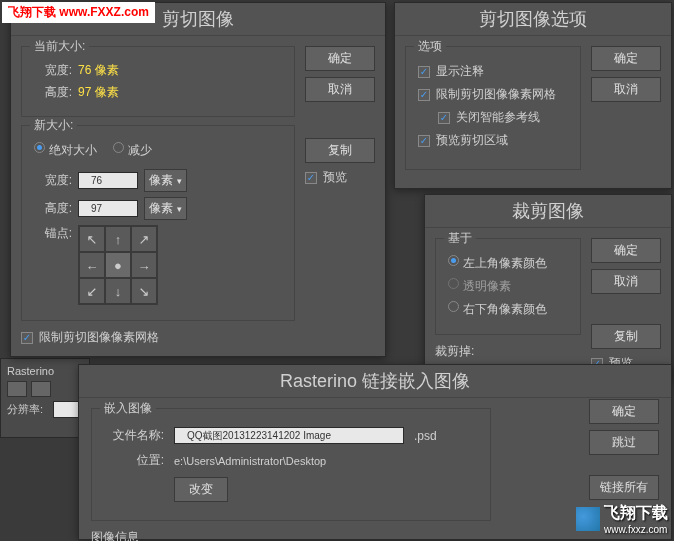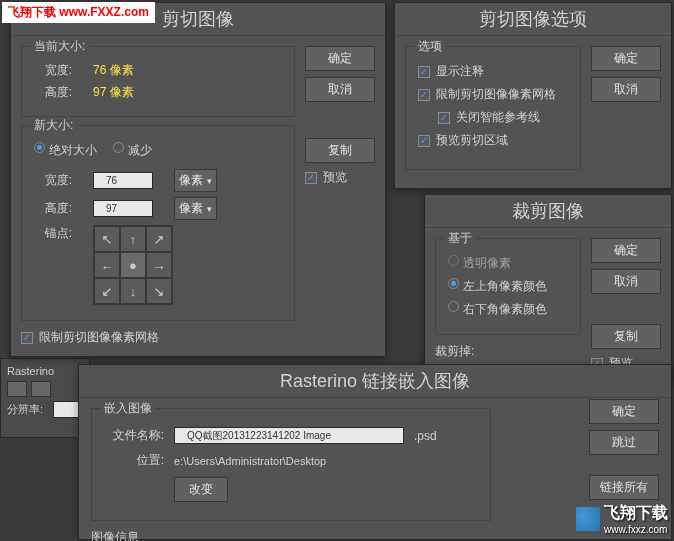--- a/index.html
+++ b/index.html
@@ -5,21 +5,21 @@
 *{box-sizing:border-box;margin:0;padding:0;font-family:"Microsoft YaHei",sans-serif}
 body{background:#3a3a3a;width:674px;height:541px;position:relative;overflow:hidden}
 .dialog{position:absolute;background:#535353;border:1px solid #2a2a2a;box-shadow:0 2px 8px rgba(0,0,0,.4)}
 .dialog-title{background:#535353;color:#d0d0d0;font-size:18px;text-align:center;padding:4px 0;border-bottom:1px solid #454545}
 .dialog-body{padding:10px;display:flex;gap:10px}
 .left-col{flex:1}
 .right-col{width:70px;display:flex;flex-direction:column;gap:6px}
 .btn{background:#616161;border:1px solid #3a3a3a;color:#e0e0e0;font-size:12px;padding:3px 0;cursor:pointer;text-align:center}
 .group{border:1px solid #454545;padding:10px 12px;margin-bottom:8px;position:relative}
 .group-title{position:absolute;top:-9px;left:8px;background:#535353;color:#d0d0d0;font-size:12px;padding:0 4px}
-.row{display:flex;align-items:center;gap:21px;margin:5px 0;font-size:12px;color:#d0d0d0}
+.row{display:flex;align-items:center;gap:6px;margin:5px 0;font-size:12px;color:#d0d0d0}
 .row label{width:38px;text-align:right}
 .val{color:#fde047}
 input[type=text]{background:#e8e8e8;border:1px solid #2a2a2a;color:#333;font-size:10px;padding:2px 12px;width:60px}
 .select{background:#616161;border:1px solid #3a3a3a;color:#e0e0e0;font-size:12px;padding:2px 4px;display:flex;align-items:center;gap:4px;cursor:pointer}
 .select::after{content:"▾";font-size:9px}
 .radio-row{display:flex;gap:16px;align-items:center;margin:6px 0 10px 0}
 .radio{display:flex;gap:4px;font-size:12px;color:#d0d0d0;cursor:pointer}
 .radio-dot{width:11px;height:11px;border-radius:50%;border:1px solid #888;display:flex;align-items:center;justify-content:center}
 .radio-dot.on::after{content:"";width:5px;height:5px;border-radius:50%;background:#4a9cef}
 .anchor-grid{display:grid;grid-template-columns:repeat(3,26px);grid-template-rows:repeat(3,26px);gap:0;border:1px solid #3a3a3a}
@@ -158,27 +158,27 @@
     </div>
   </div>
 </div>
 
 <div class="dialog" style="left:424px;top:194px;width:248px">
   <div class="dialog-title">裁剪图像</div>
   <div class="dialog-body">
     <div class="left-col">
       <div class="group">
         <div class="group-title">基于</div>
+        <div class="radio" style="margin:6px 0">
+            <span class="radio-dot on"></span>
+            <span>左上角像素颜色</span>
+          </div>
         <div class="radio" style="margin:6px 0;opacity:.6">
             <span class="radio-dot"></span>
             <span>透明像素</span>
-          </div>
-        <div class="radio" style="margin:6px 0">
-            <span class="radio-dot on"></span>
-            <span>左上角像素颜色</span>
           </div>
         <div class="radio" style="margin:6px 0">
             <span class="radio-dot"></span>
             <span>右下角像素颜色</span>
           </div>
       </div>
       <div class="row">
           <span>裁剪掉:</span>
         </div>
     </div>

